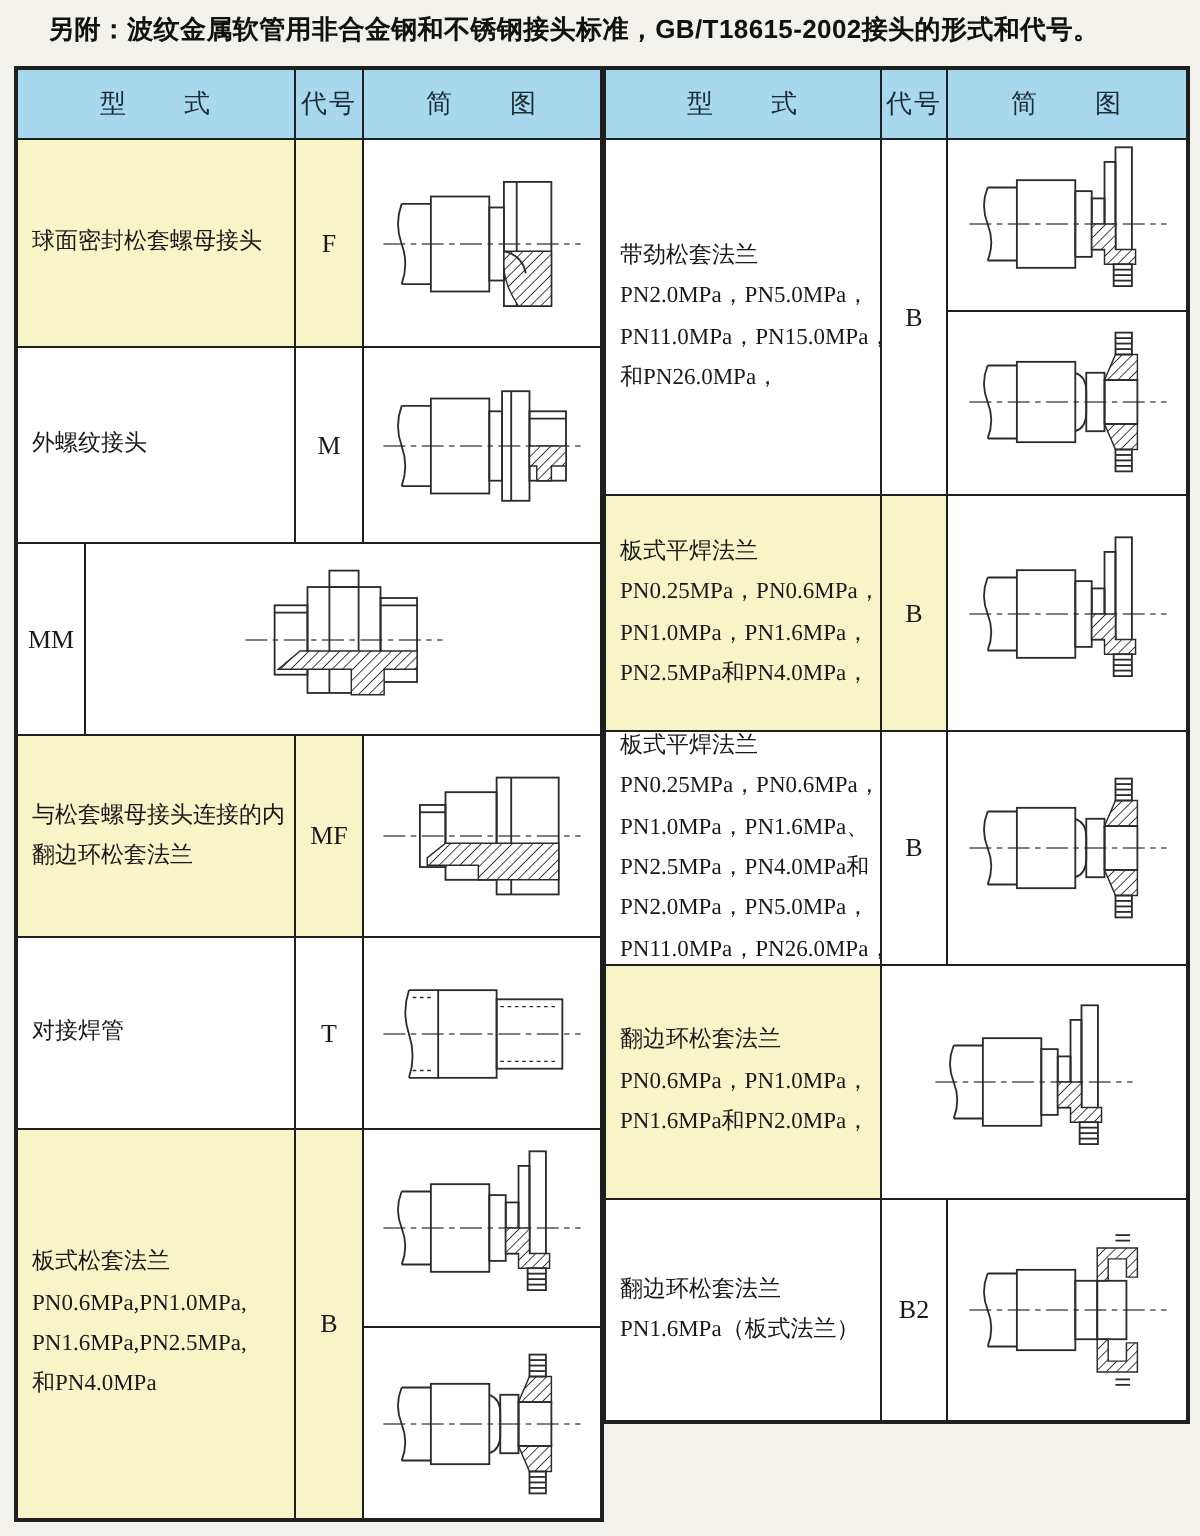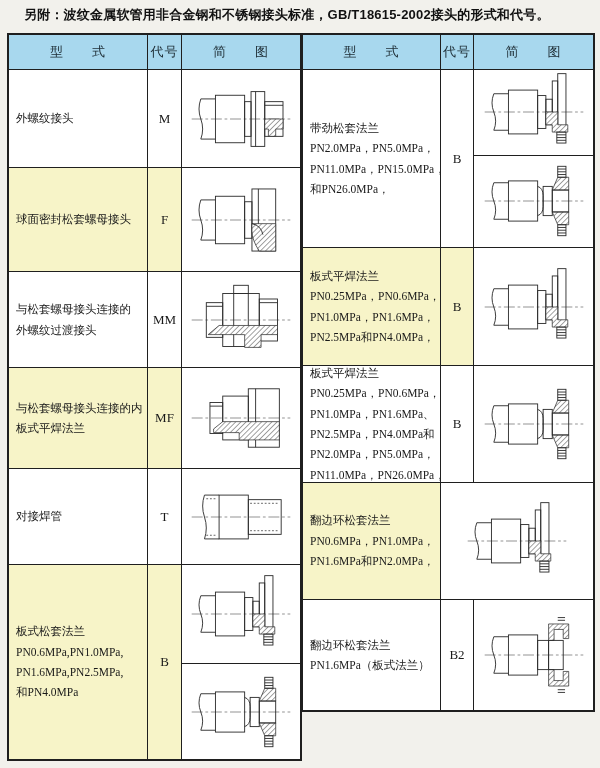--- a/index.html
+++ b/index.html
@@ -48,81 +48,79 @@
 </svg>
 
 <div class="page-title">另附：波纹金属软管用非合金钢和不锈钢接头标准，GB/T18615-2002接头的形式和代号。</div>
 
 <div class="tbl tbl-left">
   <div class="tr hdr" style="height:35px">
     <div class="td type" style="display:flex;align-items:center;justify-content:center;padding:0">型　　式</div>
     <div class="td code">代号</div>
     <div class="td diag">简　　图</div>
   </div>
+  <div class="tr" style="height:104px">
+    <div class="td type hl">球面密封松套螺母接头</div>
+    <div class="td code hl">F</div>
+    <div class="td diag">
+        <div class="dg">
+          <svg viewBox="0 0 116 92" width="106" height="84" aria-hidden="true">
+            <line class="cl" x1="4" y1="46" x2="112" y2="46"></line>
+            <path class="s" d="M30 24 H14 M30 68 H14 M14 24 Q10 35 14 46 Q18 57 14 68"></path>
+            <rect class="s" x="30" y="20" width="32" height="52"></rect>
+            <rect class="s" x="62" y="26" width="8" height="40"></rect>
+            <rect class="s" x="70" y="12" width="26" height="68"></rect>
+            <line class="s" x1="77" y1="12" x2="77" y2="80"></line>
+            <path class="h" d="M70 50 H96 V80 H78 Q70 68 70 58 Z"></path>
+            <path class="s" d="M70 50 Q80 52 82 62"></path>
+          </svg>
+        </div>
+      </div>
+  </div>
   <div class="tr" style="height:98px">
     <div class="td type">外螺纹接头</div>
     <div class="td code">M</div>
     <div class="td diag">
         <div class="dg">
           <svg viewBox="0 0 116 92" width="106" height="84" aria-hidden="true">
             <line class="cl" x1="4" y1="46" x2="112" y2="46"></line>
             <path class="s" d="M30 24 H14 M30 68 H14 M14 24 Q10 35 14 46 Q18 57 14 68"></path>
             <rect class="s" x="30" y="20" width="32" height="52"></rect>
             <rect class="s" x="62" y="27" width="7" height="38"></rect>
             <rect class="s" x="69" y="16" width="15" height="60"></rect>
             <line class="s" x1="74" y1="16" x2="74" y2="76"></line>
             <rect class="s" x="84" y="27" width="20" height="38"></rect>
             <line class="s" x1="84" y1="31" x2="104" y2="31"></line>
             <path class="h" d="M84 46 H104 V57 H96 V65 H88 V57 H84 Z"></path>
           </svg>
         </div>
       </div>
   </div>
-  <div class="tr" style="height:104px">
-    <div class="td type hl">球面密封松套螺母接头</div>
-    <div class="td code hl">F</div>
-    <div class="td diag">
-        <div class="dg">
-          <svg viewBox="0 0 116 92" width="106" height="84" aria-hidden="true">
-            <line class="cl" x1="4" y1="46" x2="112" y2="46"></line>
-            <path class="s" d="M30 24 H14 M30 68 H14 M14 24 Q10 35 14 46 Q18 57 14 68"></path>
-            <rect class="s" x="30" y="20" width="32" height="52"></rect>
-            <rect class="s" x="62" y="26" width="8" height="40"></rect>
-            <rect class="s" x="70" y="12" width="26" height="68"></rect>
-            <line class="s" x1="77" y1="12" x2="77" y2="80"></line>
-            <path class="h" d="M70 50 H96 V80 H78 Q70 68 70 58 Z"></path>
-            <path class="s" d="M70 50 Q80 52 82 62"></path>
-          </svg>
-        </div>
-      </div>
-  </div>
   <div class="tr" style="height:96px">
-    <div class="td type">与松套螺母接头连接的
-外螺纹过渡接头</div>
     <div class="td code">MM</div>
     <div class="td diag">
         <div class="dg">
           <svg viewBox="0 0 116 92" width="106" height="84" aria-hidden="true">
             <line class="cl" x1="4" y1="46" x2="112" y2="46"></line>
             <rect class="s" x="20" y="27" width="18" height="38"></rect>
             <line class="s" x1="20" y1="31" x2="38" y2="31"></line>
             <rect class="s" x="38" y="17" width="40" height="58"></rect>
             <rect class="s" x="50" y="8" width="16" height="9"></rect>
             <line class="s" x1="50" y1="17" x2="50" y2="75"></line>
             <line class="s" x1="66" y1="17" x2="66" y2="75"></line>
             <rect class="s" x="78" y="23" width="20" height="46"></rect>
             <line class="s" x1="78" y1="27" x2="98" y2="27"></line>
             <path class="h" d="M22 62 L34 52 H98 V62 H80 V76 H62 V62 Z"></path>
           </svg>
         </div>
       </div>
   </div>
   <div class="tr" style="height:101px">
     <div class="td type hl">与松套螺母接头连接的内
-板式平焊法兰</div>
+翻边环松套法兰</div>
     <div class="td code hl">MF</div>
     <div class="td diag">
         <div class="dg">
           <svg viewBox="0 0 116 92" width="106" height="84" aria-hidden="true">
             <line class="cl" x1="4" y1="46" x2="112" y2="46"></line>
             <rect class="s" x="24" y="29" width="14" height="34"></rect>
             <line class="s" x1="24" y1="33" x2="38" y2="33"></line>
             <rect class="s" x="38" y="22" width="28" height="48"></rect>
             <rect class="s" x="66" y="14" width="34" height="64"></rect>
             <line class="s" x1="74" y1="14" x2="74" y2="78"></line>

